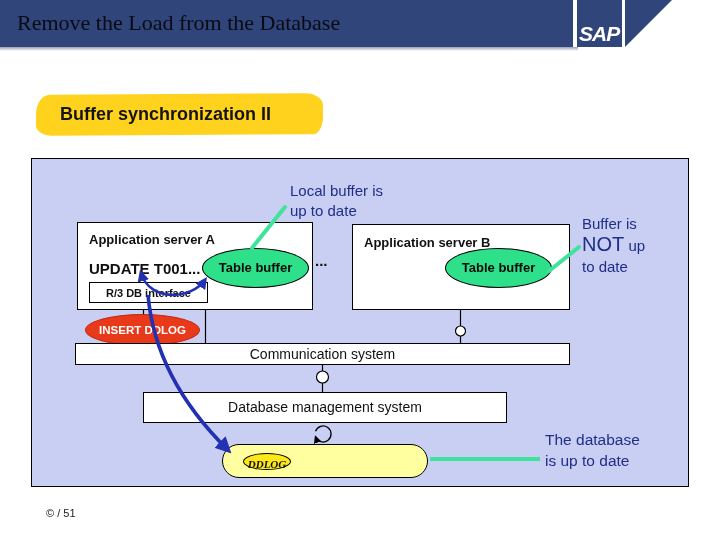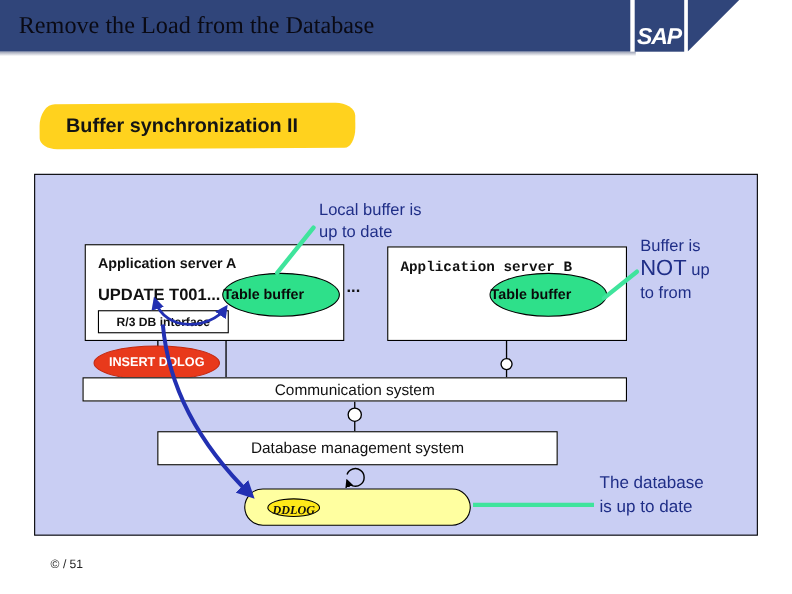--- a/index.html
+++ b/index.html
@@ -24,28 +24,28 @@
         border-radius:14px 18px 10px 16px / 20px 12px 18px 10px;
         transform:rotate(-0.3deg); }
   .hl-text { left:60px; top:104px; font-size:18px; font-weight:bold; color:#141414; }
 
   
   .panel { left:31px; top:158px; width:658px; height:329px;
            background:#c9cef3; border:1.6px solid #000; }
 
   .wbox { background:#fff; border:1.2px solid #000; }
   .server-a { left:77px; top:222px; width:236px; height:88px; }
-  .server-b { left:352px; top:224px; width:218px; height:86px;font-family:Liberation Mono, monospace; }
+  .server-b { left:352px; top:224px; width:218px; height:86px; }
   .srv-title { font-size:13px; font-weight:bold; color:#111; }
   .stmt { font-size:15px; font-weight:bold; color:#111;text-align:right; }
   .r3box { left:89px; top:282px; width:119px; height:21px; text-align:center; }
   .r3box span { font-size:11px; font-weight:bold; line-height:19px; color:#111; }
 
   .ellipse-green { background:#2ee08a; border:1.3px solid #000; border-radius:50%;
-                   text-align:left; }
+                   text-align:center; }
   .ellipse-green span { font-size:13px; font-weight:bold; color:#0a0a0a; }
   .tb-a { left:202px; top:248px; width:107px; height:40px; }
   .tb-b { left:445px; top:248px; width:107px; height:40px; }
   .tb-a span, .tb-b span { line-height:38px; }
 
   .dots { left:315px; top:252px; font-size:15px; font-weight:bold; color:#111; }
 
   .navy { color:#1f2e87; font-weight:normal; }
   .ann-local { left:290px; top:181px; font-size:15px; line-height:20px; }
   .ann-not { left:582px; top:213px; font-size:15px; line-height:21px; }
@@ -128,21 +128,21 @@
   <span>Table buffer</span>
 </div>
 
 <div class="abs navy ann-local">
   <div>Local buffer is</div>
   <div>up to date</div>
 </div>
 <div class="abs navy ann-not">
   <div>Buffer is</div>
   <div><span class="big">NOT</span><span> up</span></div>
-  <div>to from</div>
+  <div>to date</div>
 </div>
 <div class="abs navy ann-db">
   <div>The database</div>
   <div>is up to date</div>
 </div>
 
 <div class="abs ddlog-red">
   <span>INSERT DDLOG</span>
 </div>
 

